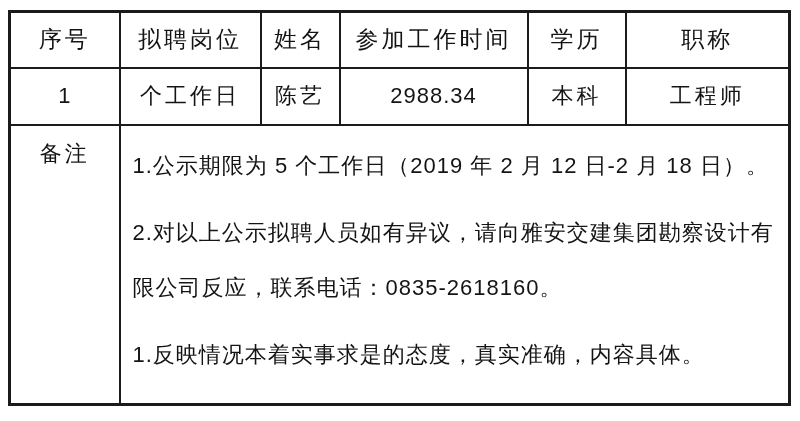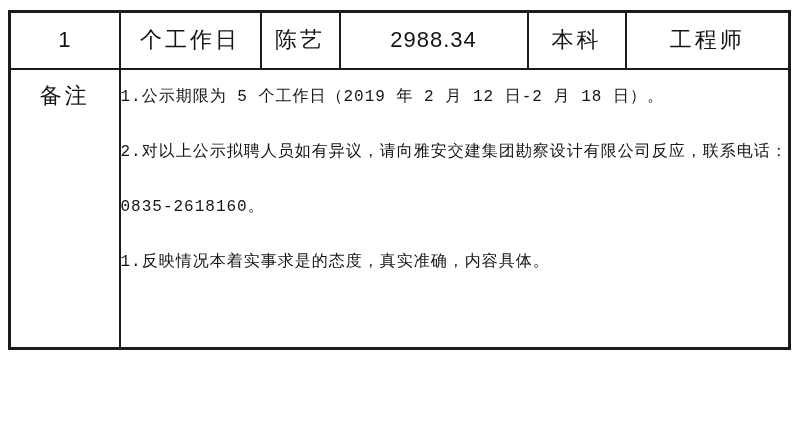--- a/index.html
+++ b/index.html
@@ -25,21 +25,21 @@
   }
   .doc-table th,
   .doc-table td {
     border: 2px solid #1b1b1b;
     padding: 0;
     font-weight: normal;
     overflow: hidden;
   }
   tr.header-row { height: 56px; }
   tr.data-row   { height: 57px; }
-  tr.remarks-row{ height: 280px; font-family: Liberation Mono, monospace; }
+  tr.remarks-row{ height: 280px; }
 
   .header-row th {
     font-size: 23px;
     letter-spacing: 3px;
     text-align: center;
     vertical-align: middle;
     white-space: nowrap;
   }
   .data-row td {
     font-size: 22px;
@@ -56,40 +56,48 @@
     letter-spacing: 3px;
     text-align: center;
     vertical-align: top;
     line-height: 55px;
   }
   .remarks-body {
     vertical-align: top;
     padding: 0 10px 0 13px;
   }
   .remarks-body p {
-    margin: 0;
-    font-size: 16px;
+    margin: 12px;
+    font-size: 22px;
     letter-spacing: 1px;
     line-height: 55px;
     text-align: left;
   }
 </style>
 </head>
 <body>
 
 <table class="doc-table">
   <colgroup>
     <col style="width:110px">
     <col style="width:141px">
     <col style="width:79px">
     <col style="width:188px">
     <col style="width:98px">
     <col style="width:164px">
   </colgroup>
   <tbody>
+    <tr class="header-row">
+      <th>序号</th>
+      <th>拟聘岗位</th>
+      <th>姓名</th>
+      <th>参加工作时间</th>
+      <th>学历</th>
+      <th>职称</th>
+    </tr>
     <tr class="data-row">
       <td class="num-cell">1</td>
       <td>个工作日</td>
       <td>陈艺</td>
       <td class="num-cell">2988.34</td>
       <td>本科</td>
       <td>工程师</td>
     </tr>
     <tr class="remarks-row">
       <td class="remarks-label">备注</td>

